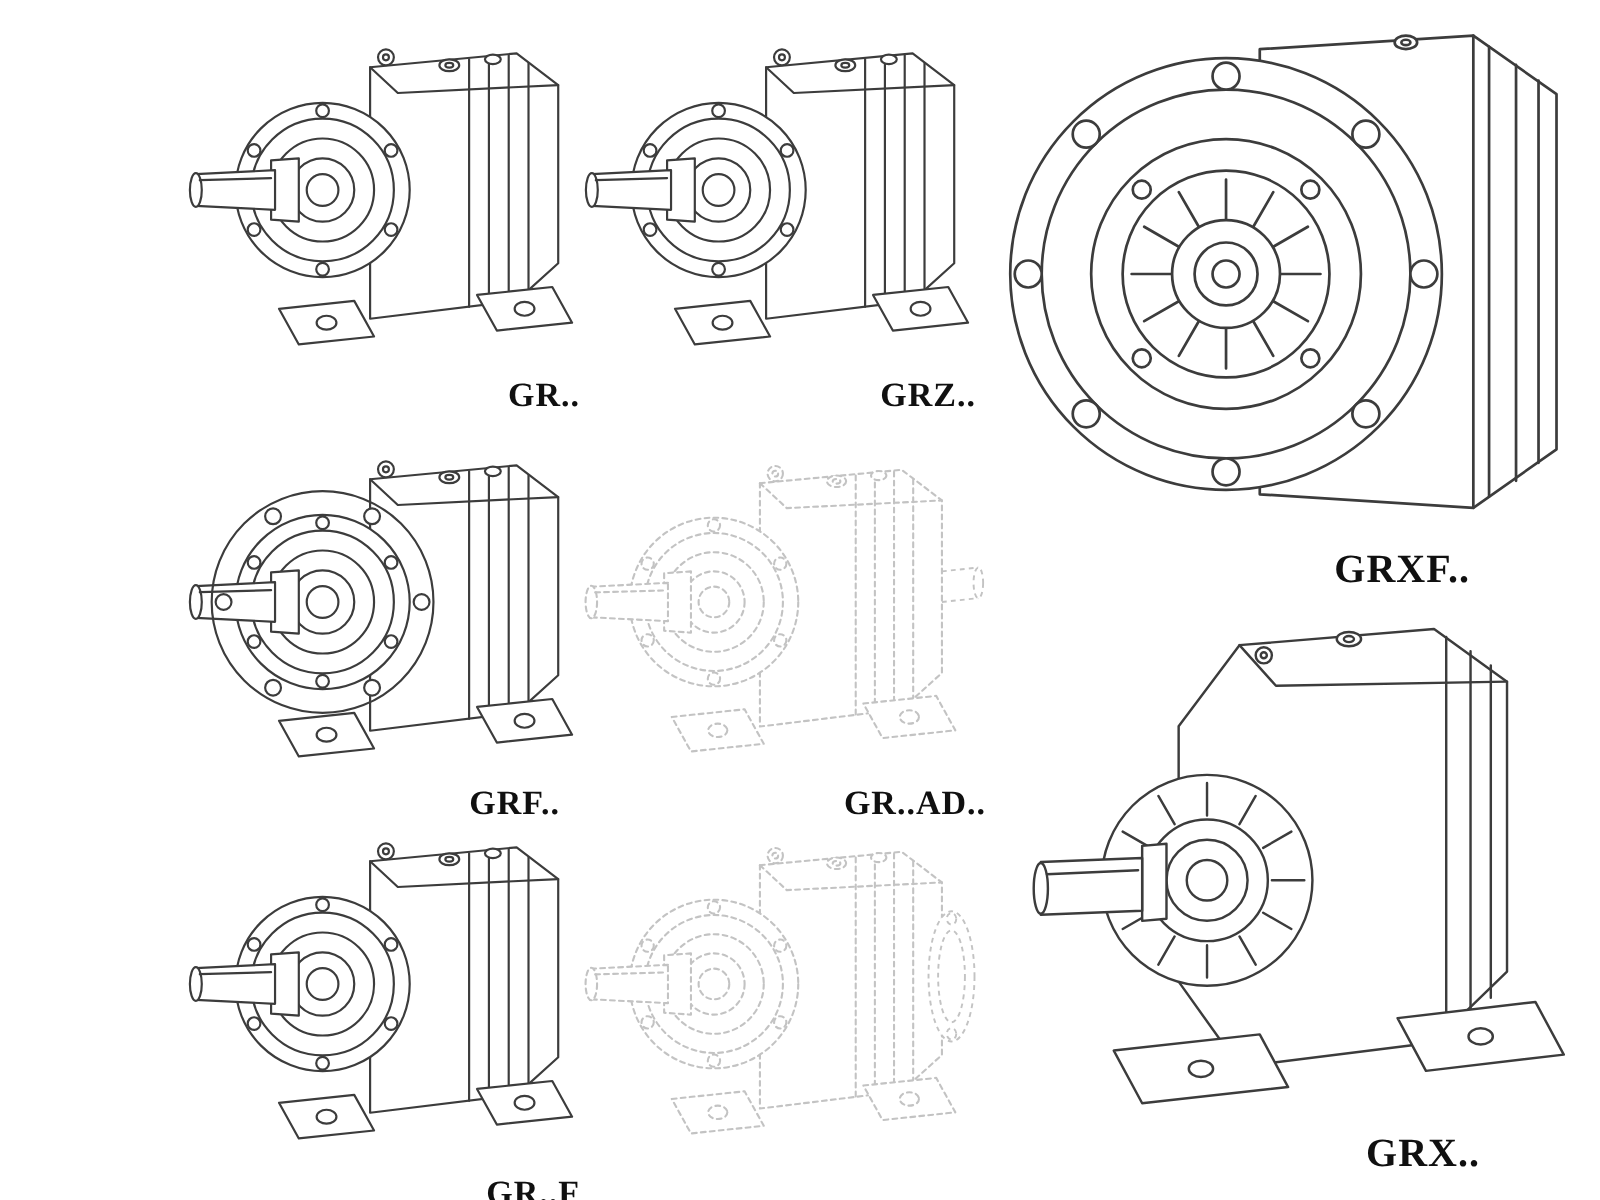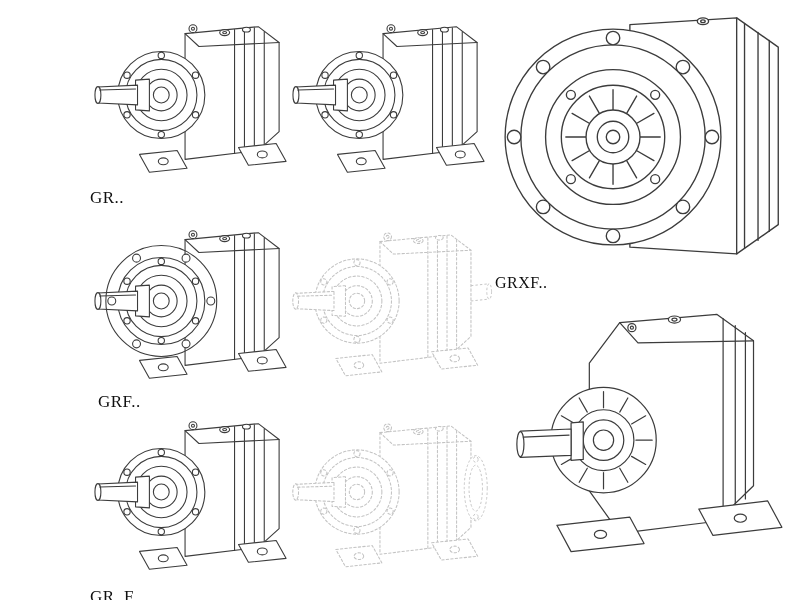--- a/index.html
+++ b/index.html
@@ -2,23 +2,23 @@
 <html style="--line: #3c3c3c; --ghost: #c3c3c3;"><head>
 <meta charset="utf-8">
 <style>
   html,body{margin:0;padding:0;background:#fff}
   .page{position:relative;width:800px;height:600px;background:#fff;overflow:hidden;
         font-family:"Liberation Serif", serif}
   .figure{position:absolute}
   .figure svg{display:block}
   .art{stroke:var(--line,#3c3c3c)}
   .ghost{stroke:var(--ghost,#c3c3c3)}
-  .label{position:absolute;text-align:left;font-weight:400;color:#101010;
+  .label{position:absolute;text-align:right;font-weight:700;color:#101010;
          font-size:17px;letter-spacing:.5px;white-space:nowrap}
-  .label-lg{font-size:16px}
+  .label-lg{font-size:20px}
 </style>
 </head>
 <body style="background: rgb(255, 255, 255);">
 
 <div class="page">
 
   <svg width="0" height="0" style="position:absolute" aria-hidden="true">
     <defs>
 
       <g id="iso-gearbox" fill="none" stroke-width="1.1" stroke-linejoin="round" stroke-linecap="round">
@@ -134,53 +134,56 @@
         <use href="#iso-gearbox"></use>
       </svg>
   </div>
   <div class="label" style="left:90px;top:188px;width:200px">GR..</div>
 
   <div class="figure" style="left:288px;top:4px;width:200px;height:182px">
     <svg class="art" width="200" height="182" viewBox="0 0 202 168">
         <use href="#iso-gearbox"></use>
       </svg>
   </div>
+  <div class="label" style="left:288px;top:188px;width:200px">GRZ..</div>
 
   <div class="figure" style="left:495px;top:0px;width:290px;height:265px">
     <svg class="art" width="290" height="265" viewBox="0 0 258 228">
         <use href="#front-gearbox"></use>
       </svg>
   </div>
   <div class="label label-lg" style="left:495px;top:274px;width:240px">GRXF..</div>
 
   <div class="figure" style="left:90px;top:210px;width:200px;height:182px">
     <svg class="art" width="200" height="182" viewBox="0 0 202 168">
         <use href="#iso-gearbox-flange"></use>
       </svg>
   </div>
-  <div class="label" style="left:98px;top:392px;width:200px">GRF..</div>
+  <div class="label" style="left:80px;top:392px;width:200px">GRF..</div>
 
   <div class="figure" style="left:288px;top:210px;width:205px;height:182px">
     <svg class="ghost" width="205" height="182" viewBox="0 0 214 168">
         <use href="#iso-gearbox-ad"></use>
       </svg>
   </div>
+  <div class="label" style="left:288px;top:392px;width:205px">GR..AD..</div>
 
   <div class="figure" style="left:90px;top:408px;width:200px;height:168px">
     <svg class="art" width="200" height="168" viewBox="0 0 202 168">
         <use href="#iso-gearbox"></use>
       </svg>
   </div>
   <div class="label" style="left:90px;top:587px;width:200px">GR..F</div>
 
   <div class="figure" style="left:288px;top:408px;width:205px;height:168px">
     <svg class="ghost" width="205" height="168" viewBox="0 0 214 168">
         <use href="#iso-gearbox-am"></use>
       </svg>
   </div>
 
   <div class="figure" style="left:490px;top:298px;width:300px;height:262px">
     <svg class="art" width="300" height="262" viewBox="0 0 296 258">
         <use href="#big-iso-gearbox"></use>
       </svg>
   </div>
+  <div class="label label-lg" style="left:540px;top:566px;width:200px">GRX..</div>
 
 </div>
 
 </body></html>

